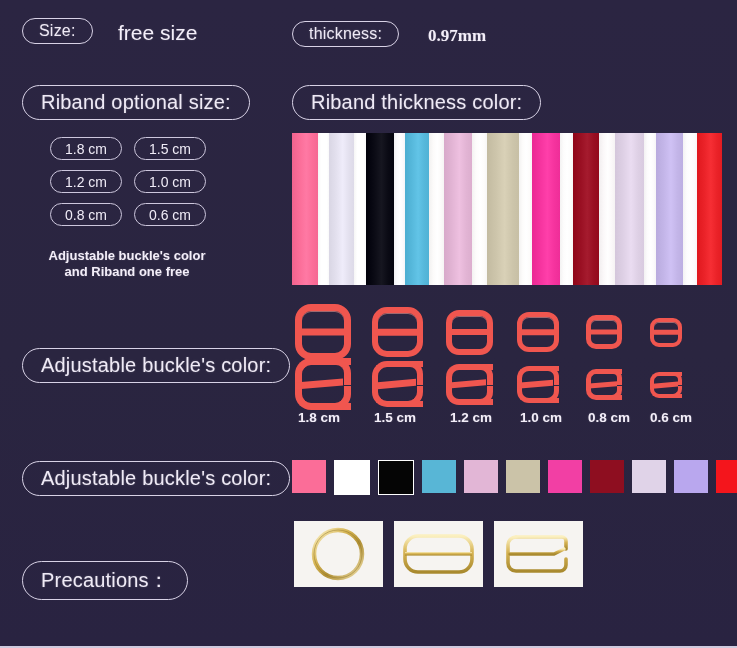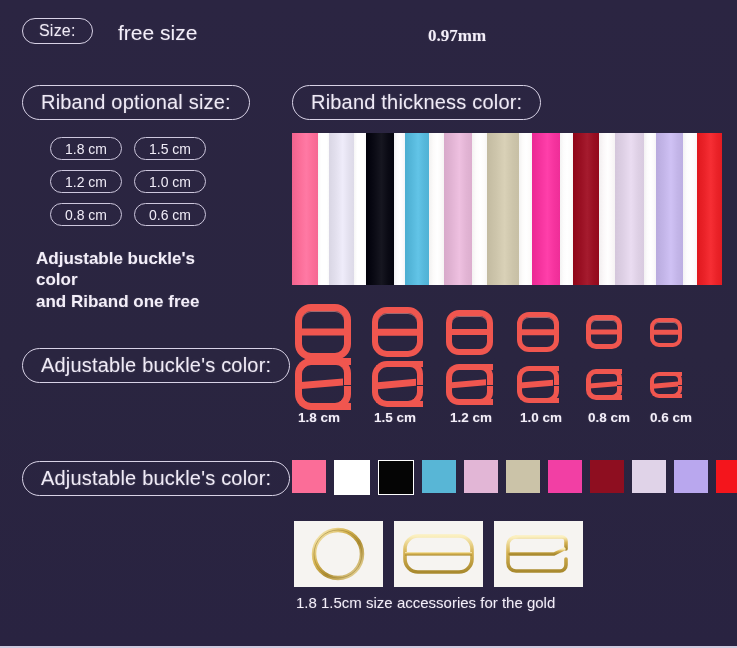--- a/index.html
+++ b/index.html
@@ -42,21 +42,21 @@
 
   
   .txt {
     position: absolute;
     color: #f3eef9;
     white-space: nowrap;
     text-shadow: 0 0 2px rgba(255,255,255,0.18);
   }
   .txt.val   { font-size: 21px; }
   .txt.serif { font-family: "Liberation Serif", serif; font-size: 17px; font-weight: 700; }
-  .txt.note  { font-size: 17px; font-weight: 700; white-space: normal; line-height: 1.25; }
+  .txt.note  { font-size: 13px; font-weight: 700; text-align: center; white-space: normal; line-height: 1.25; }
   .txt.sz    { font-size: 13.5px; font-weight: 600; }
   .txt.cap   { font-size: 15px; }
 
   
   .sizepill {
     position: absolute;
     display: inline-flex;
     align-items: center;
     justify-content: center;
     border: 1.3px solid #cdc7dd;
@@ -182,20 +182,21 @@
   .photo svg { display: block; }
 </style>
 </head>
 <body>
 
 <div class="stage">
 
   <div class="pill small" style="left:22px; top:18px;">Size:</div>
   <div class="txt val" style="left:118px; top:21px;">free size</div>
 
+  <div class="pill small" style="left:292px; top:21px;">thickness:</div>
   <div class="txt serif" style="left:428px; top:26px;">0.97mm</div>
 
   <div class="pill mid" style="left:22px; top:85px;">Riband optional size:</div>
 
   <div class="sizepill" style="left:50px;  top:137px;">1.8 cm</div>
   <div class="sizepill" style="left:134px; top:137px;">1.5 cm</div>
   <div class="sizepill" style="left:50px;  top:170px;">1.2 cm</div>
   <div class="sizepill" style="left:134px; top:170px;">1.0 cm</div>
   <div class="sizepill" style="left:50px;  top:203px;">0.8 cm</div>
   <div class="sizepill" style="left:134px; top:203px;">0.6 cm</div>
@@ -312,20 +313,21 @@
       <div class="sw" style="background: rgb(88, 182, 214);"></div>
       <div class="sw" style="background: rgb(226, 182, 214);"></div>
       <div class="sw" style="background: rgb(203, 195, 168);"></div>
       <div class="sw" style="background: rgb(242, 63, 164);"></div>
       <div class="sw" style="background: rgb(142, 14, 32);"></div>
       <div class="sw" style="background: rgb(224, 211, 232);"></div>
       <div class="sw" style="background: rgb(185, 167, 238);"></div>
       <div class="sw" style="background: rgb(244, 21, 28);"></div>
     </div>
 
+  <div class="pill mid" style="left:22px; top:561px;">Precautions：</div>
 
   <div id="accessory-row">
 
     <div class="photo">
       <svg width="89" height="66" viewBox="0 0 89 66">
         <defs>
           <linearGradient id="g1" x1="0" y1="0" x2="1" y2="1">
             <stop offset="0%" stop-color="#fdf3c8"></stop>
             <stop offset="35%" stop-color="#d8b757"></stop>
             <stop offset="60%" stop-color="#b08f33"></stop>
@@ -361,15 +363,14 @@
           </linearGradient>
         </defs>
         <path d="M22 16 H68 a4 4 0 0 1 4 4 V28" fill="none" stroke="url(#g3)" stroke-width="3.6" stroke-linecap="round"></path>
         <path d="M22 16 a8 8 0 0 0 -8 8 V42 a8 8 0 0 0 8 8 H66 a6 6 0 0 0 6 -6 V38" fill="none" stroke="url(#g3)" stroke-width="3.6" stroke-linecap="round"></path>
         <path d="M16 33 H60 l10 -5" fill="none" stroke="url(#g3)" stroke-width="3.4" stroke-linecap="round"></path>
       </svg>
     </div>
 
   </div>
 
-  <div class="txt cap" style="left:296px; top:594px;">1.8 1.5cm size accessories for the gold</div>
 
 </div>
 
 </body></html>

